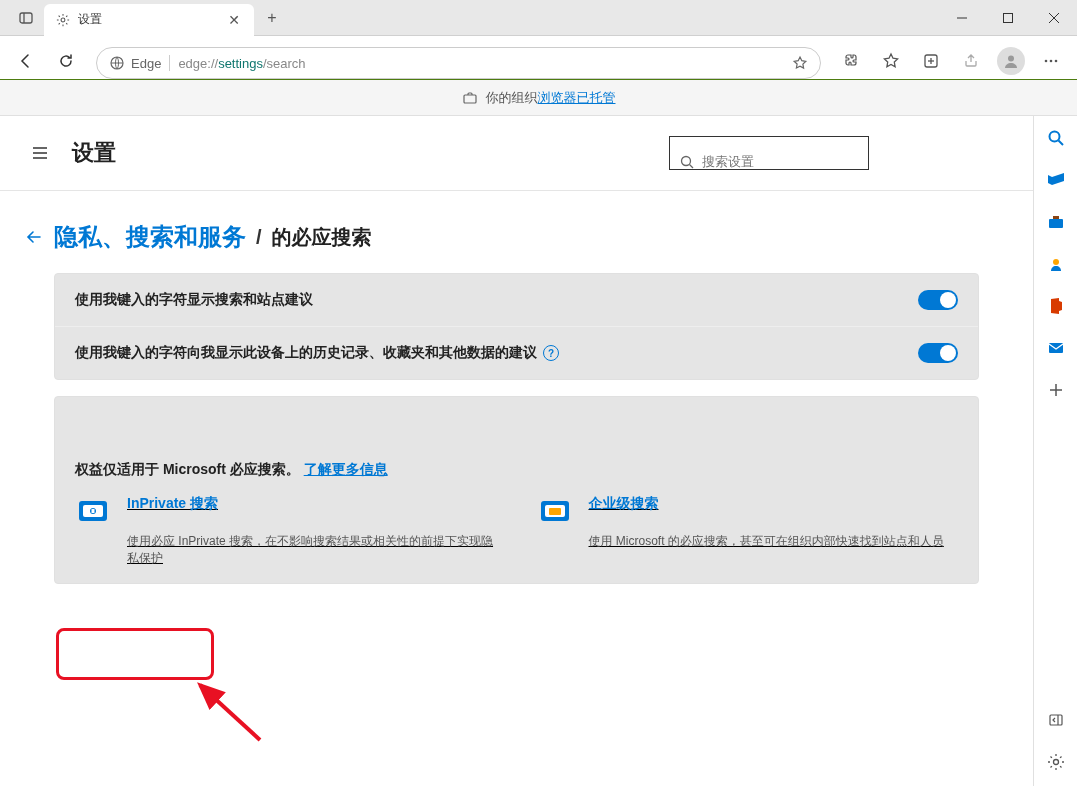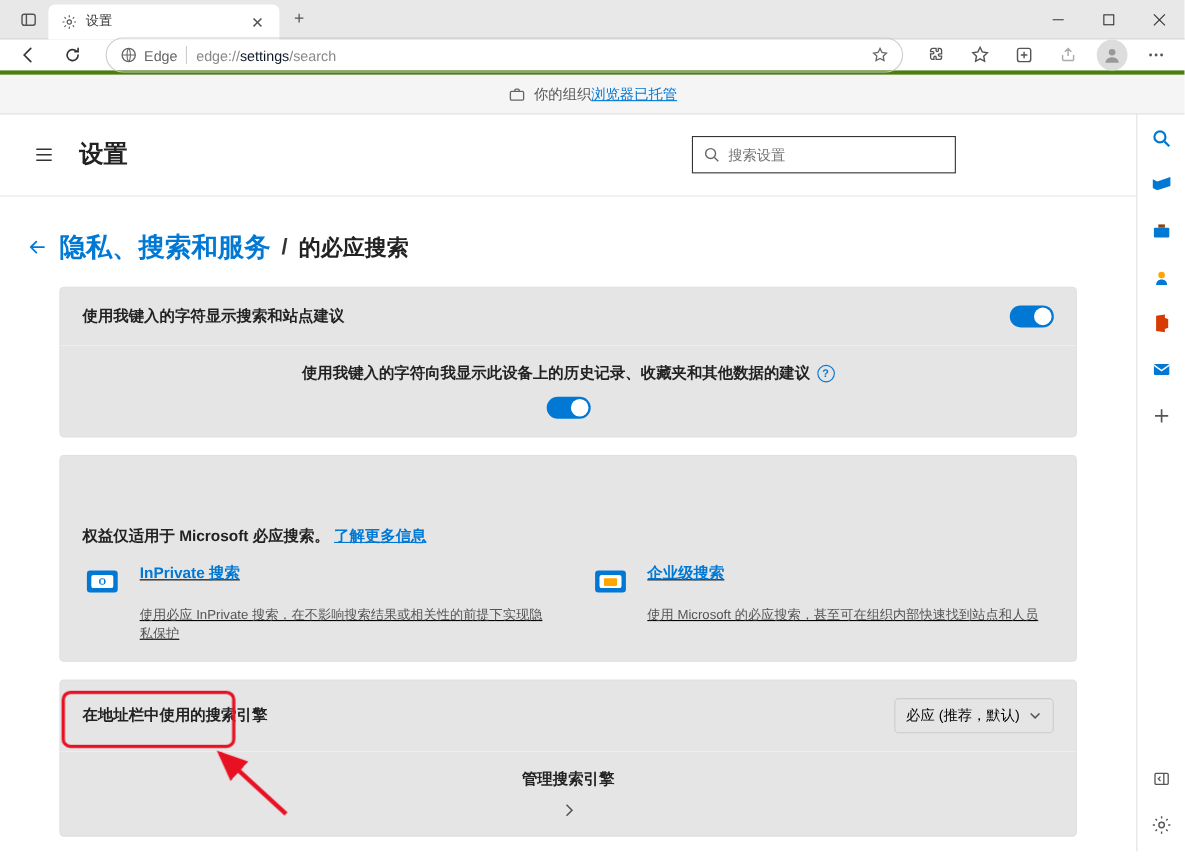--- a/index.html
+++ b/index.html
@@ -9,58 +9,58 @@
 .titlebar { height: 36px; background: #e8e8e8; display: flex; align-items: center; border-bottom: 1px solid #d0d0d0; }
 .titlebar-left { display: flex; align-items: center; padding: 0 8px; }
 .tab { background: #fff; height: 32px; margin-top: 4px; display: flex; align-items: center; padding: 0 12px; border-radius: 6px 6px 0 0; gap: 8px; min-width: 210px; }
 .tab-title { font-size: 12px; color: #333; flex: 1; }
 .tab-close { width: 16px; height: 16px; display: flex; align-items: center; justify-content: center; color: #555; cursor: pointer; font-size: 14px; }
 .newtab { width: 28px; height: 28px; display: flex; align-items: center; justify-content: center; color: #555; cursor: pointer; font-size: 16px; margin-left: 4px; }
 .win-controls { margin-left: auto; display: flex; }
 .win-btn { width: 46px; height: 36px; display: flex; align-items: center; justify-content: center; color: #333; cursor: pointer; }
 
 
-.toolbar { height: 32px; background: #fff; display: flex; align-items: center; padding: 0 8px; gap: 4px; border-bottom: 4px solid #4d7c0f; }
+.toolbar { height: 44px; background: #fff; display: flex; align-items: flex-end; padding: 0 8px; gap: 4px; border-bottom: 1px solid #4d7c0f; }
 .tb-btn { width: 36px; height: 36px; display: flex; align-items: center; justify-content: center; color: #555; cursor: pointer; border-radius: 4px; }
 .addr-bar { flex: 1; height: 32px; border: 1px solid #ccc; border-radius: 16px; display: flex; align-items: center; padding: 0 12px; margin: 0 8px; gap: 8px; }
 .addr-prefix { color: #666; font-size: 13px; padding-right: 8px; border-right: 1px solid #ccc; display: flex; align-items: center; gap: 6px; }
 .addr-url { font-size: 13px; color: #888; }
-.addr-url .bold { color: #0f172a; }
+.addr-url .bold { color: #0f766e; }
 .addr-actions { margin-left: auto; display: flex; gap: 4px; }
 .avatar { width: 28px; height: 28px; border-radius: 50%; background: #ddd; display: flex; align-items: center; justify-content: center; }
 
 
 .banner { height: 36px; background: #f5f5f5; display: flex; align-items: center; justify-content: center; gap: 8px; font-size: 13px; color: #555; border-bottom: 1px solid #e0e0e0; }
 .banner a { color: #0078d4; text-decoration: underline; }
 
 
 .main-wrap { display: flex; height: calc(786px - 36px - 44px - 36px); }
 .content { flex: 1; overflow: auto; }
 .sidebar-right { width: 44px; border-left: 1px solid #e0e0e0; display: flex; flex-direction: column; align-items: center; padding-top: 10px; gap: 18px; }
 .side-icon { width: 24px; height: 24px; display: flex; align-items: center; justify-content: center; cursor: pointer; }
 
 
 .header-row { display: flex; align-items: center; padding: 20px 24px; gap: 16px; border-bottom: 1px solid #e5e5e5; }
 .hamburger { width: 32px; height: 32px; display: flex; align-items: center; justify-content: center; cursor: pointer; color: #333; }
 .page-title { font-size: 22px; font-weight: 600; color: #222; }
-.search-box { margin-left: auto; width: 240px; height: 34px; border: 1px solid #333; display: flex; align-items: center; padding: 0 10px; gap: 8px; margin-right: 140px; }
+.search-box { margin-left: auto; width: 200px; height: 34px; border: 1px solid #333; display: flex; align-items: flex-end; padding: 0 10px; gap: 8px; margin-right: 140px; }
 .search-box input { border: none; outline: none; font-size: 13px; flex: 1; background: transparent; }
 
 
 .breadcrumb { display: flex; align-items: center; gap: 10px; padding: 30px 24px 20px 24px; }
 .bc-back { color: #0078d4; cursor: pointer; }
 .bc-link { color: #0078d4; font-size: 24px; font-weight: 600; cursor: pointer; }
 .bc-sep { font-size: 20px; font-weight: 600; color: #333; }
 .bc-current { font-size: 20px; font-weight: 600; color: #222; }
 
 
 .cards { padding: 0 54px 40px 54px; }
 .card { border: 1px solid #e0e0e0; border-radius: 4px; margin-bottom: 16px; background: #e5e5e5; }
 .card-row { padding: 16px 20px; display: flex; align-items: center; gap: 12px; }
-.card-row + .card-row { border-top: 1px solid #eee; flex-direction: column; }
+.card-row + .card-row { border-top: 1px solid #eee; }
 .row-main { flex: 1; }
 .row-title { font-size: 14px; font-weight: 600; color: #222; display: flex; align-items: center; gap: 6px; }
 .row-desc { font-size: 12px; color: #666; margin-top: 6px; }
 .toggle { width: 40px; height: 20px; background: #0078d4; border-radius: 10px; position: relative; cursor: pointer; }
 .toggle::after { content: ''; position: absolute; right: 2px; top: 2px; width: 16px; height: 16px; background: #fff; border-radius: 50%; }
 .info-icon { width: 16px; height: 16px; border: 1px solid #0078d4; color: #0078d4; border-radius: 50%; display: inline-flex; align-items: center; justify-content: center; font-size: 10px; }
 
 .benefits-title { font-size: 14px; font-weight: 600; color: #222; margin-top: 48px; }
 .benefits-title a { color: #0078d4; text-decoration: underline; }
 .benefits-grid { display: flex; gap: 40px; margin-top: 16px; text-decoration: underline; }
@@ -286,45 +286,20 @@
               </div>
               <div>
                 <div class="benefit-name">企业级搜索</div>
                 <div class="benefit-desc">使用 Microsoft 的必应搜索，甚至可在组织内部快速找到站点和人员</div>
               </div>
             </div>
           </div>
         </div>
       </div>
 
-      <div class="card">
-        <div class="card-row">
-          <div class="row-main">
-            <div class="row-title">在地址栏中使用的搜索引擎</div>
-          </div>
-          <div class="dropdown">
-            <span>必应 (推荐，默认)</span>
-            <span class="chevron">
-                <svg width="12" height="12" viewBox="0 0 12 12">
-                  <path d="M2 4l4 4 4-4" fill="none" stroke="#555" stroke-width="1.4"></path>
-                </svg>
-              </span>
-          </div>
-        </div>
-        <div class="card-row" style="cursor:pointer;">
-          <div class="row-main">
-            <div class="row-title">管理搜索引擎</div>
-          </div>
-          <span class="chevron">
-              <svg width="14" height="14" viewBox="0 0 14 14">
-                <path d="M5 2l5 5-5 5" fill="none" stroke="#555" stroke-width="1.4"></path>
-              </svg>
-            </span>
-        </div>
-      </div>
 
     </div>
   </div>
 
   <div class="sidebar-right">
     <div class="side-icon">
         <svg width="18" height="18" viewBox="0 0 18 18">
           <circle cx="7.5" cy="7.5" r="5" fill="none" stroke="#0078d4" stroke-width="2"></circle>
           <line x1="11.5" y1="11.5" x2="16" y2="16" stroke="#0078d4" stroke-width="2"></line>
         </svg>

